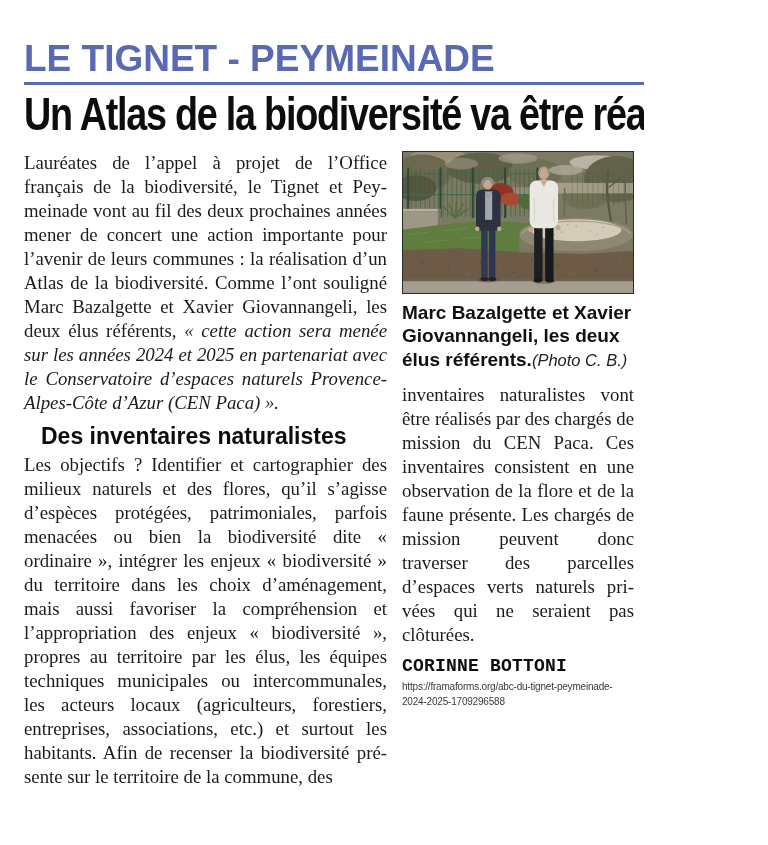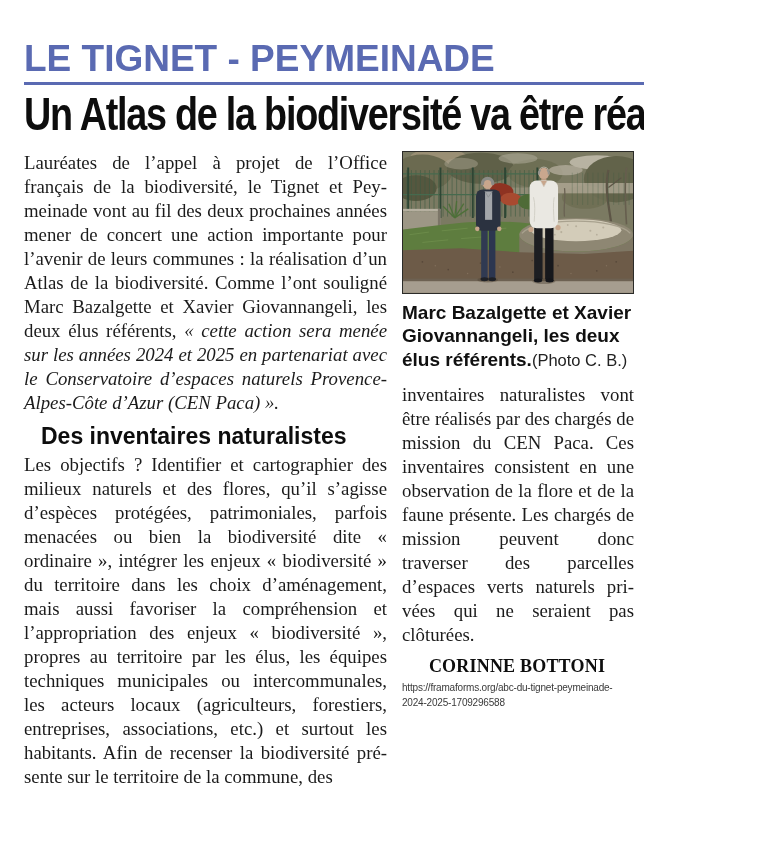--- a/index.html
+++ b/index.html
@@ -18,23 +18,23 @@
   .body{font-size:18.8px;line-height:24px;text-align:justify;color:#1b1b1b;margin:0;
         hyphens:manual;}
   .it{font-style:italic;}
   .subheading{font-family:"Liberation Sans", sans-serif;font-weight:bold;font-size:23px;
               color:#0d0d0d;margin:9px 0 5px 17px;line-height:1.05;}
   figure{margin:0;}
   .photo-frame{border:1.5px solid #2b2b28;line-height:0;background:#7b7a62;}
   .photo-frame svg{display:block;width:100%;height:auto;}
   figcaption{font-family:"Liberation Sans", sans-serif;font-weight:bold;font-size:19px;
              line-height:23.5px;color:#101010;margin:7px 0 11px 0;text-align:left;}
-  .credit{font-weight:normal;font-size:16.5px;color:#222;}
-  .author{font-family:Liberation Serif, serif;font-weight:bold;font-size:18px;
-          text-align:center;color:#0d0d0d;margin:9px 2px 3px 0;letter-spacing:.2px;}
+  .credit{font-weight:normal;font-size:16.5px;color:#222;font-style:italic;}
+  .author{font-family:Liberation Mono, monospace;font-weight:bold;font-size:18px;
+          text-align:left;color:#0d0d0d;margin:9px 2px 3px 0;letter-spacing:.2px;}
   .url{font-family:Liberation Sans, sans-serif;font-size:10px;line-height:1.5;
        color:#3a3a3a;margin:2px 0 0 0;overflow-wrap:anywhere;letter-spacing:-0.2px;}
 </style>
 </head>
 <body>
 
 <div class="page">
 
   <div class="header">
     <div class="kicker">LE TIGNET - PEYMEINADE</div>

